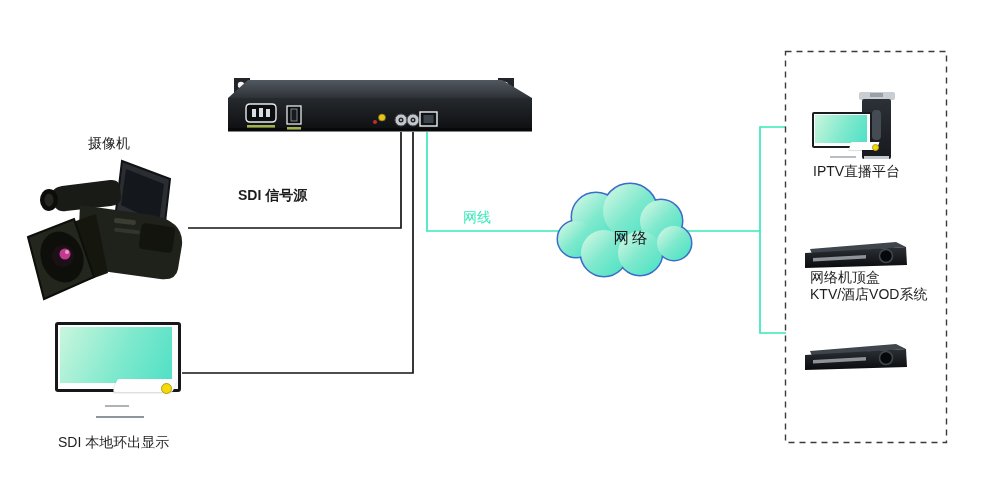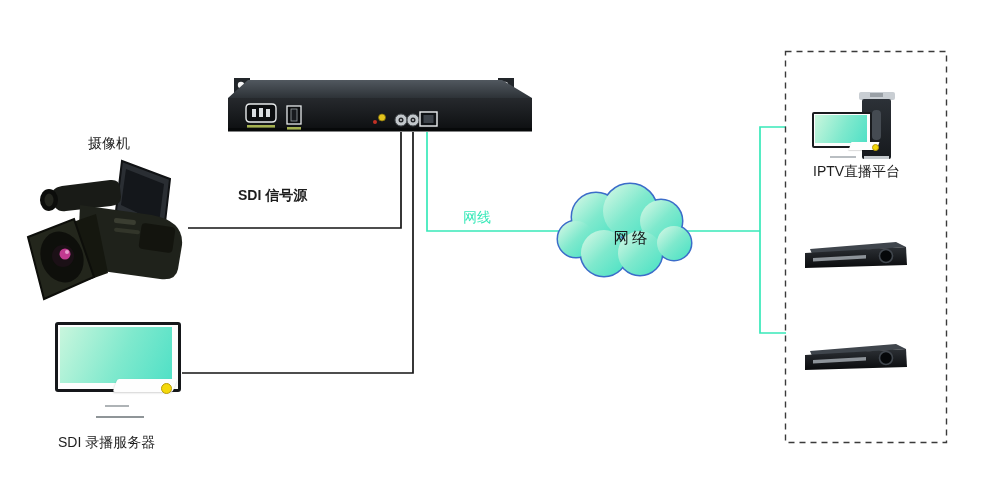--- a/index.html
+++ b/index.html
@@ -199,16 +199,20 @@
   <svg class="abs" style="left:804px;top:343px" width="106" height="30" viewBox="0 0 106 30">
     <polygon points="6,8 92,1 102,6 8,13" fill="#3f454c"></polygon>
     <polygon points="1,12 102,6 103,24 1,27" fill="url(#g-box)"></polygon>
     <polygon points="9,17 62,14 62,17.5 9,20.5" fill="#8d9399"></polygon>
     <circle cx="82" cy="15" r="6.5" fill="#06080a" stroke="#41474e" stroke-width="1.6"></circle>
   </svg>
 
   <div class="lbl lbl-camera">摄像机</div>
   <div class="lbl lbl-sdi-source">SDI 信号源</div>
   <div class="lbl lbl-cable">网线</div>
-  <div class="lbl lbl-display">SDI 录播服务器</div>
+  <div class="lbl lbl-display">SDI 本地环出显示</div>
   <div class="lbl lbl-iptv">IPTV直播平台</div>
+  <div class="lbl lbl-stb">
+    <div>网络机顶盒</div>
+    <div>KTV/酒店VOD系统</div>
+  </div>
 
 </div>
 
 </body></html>

